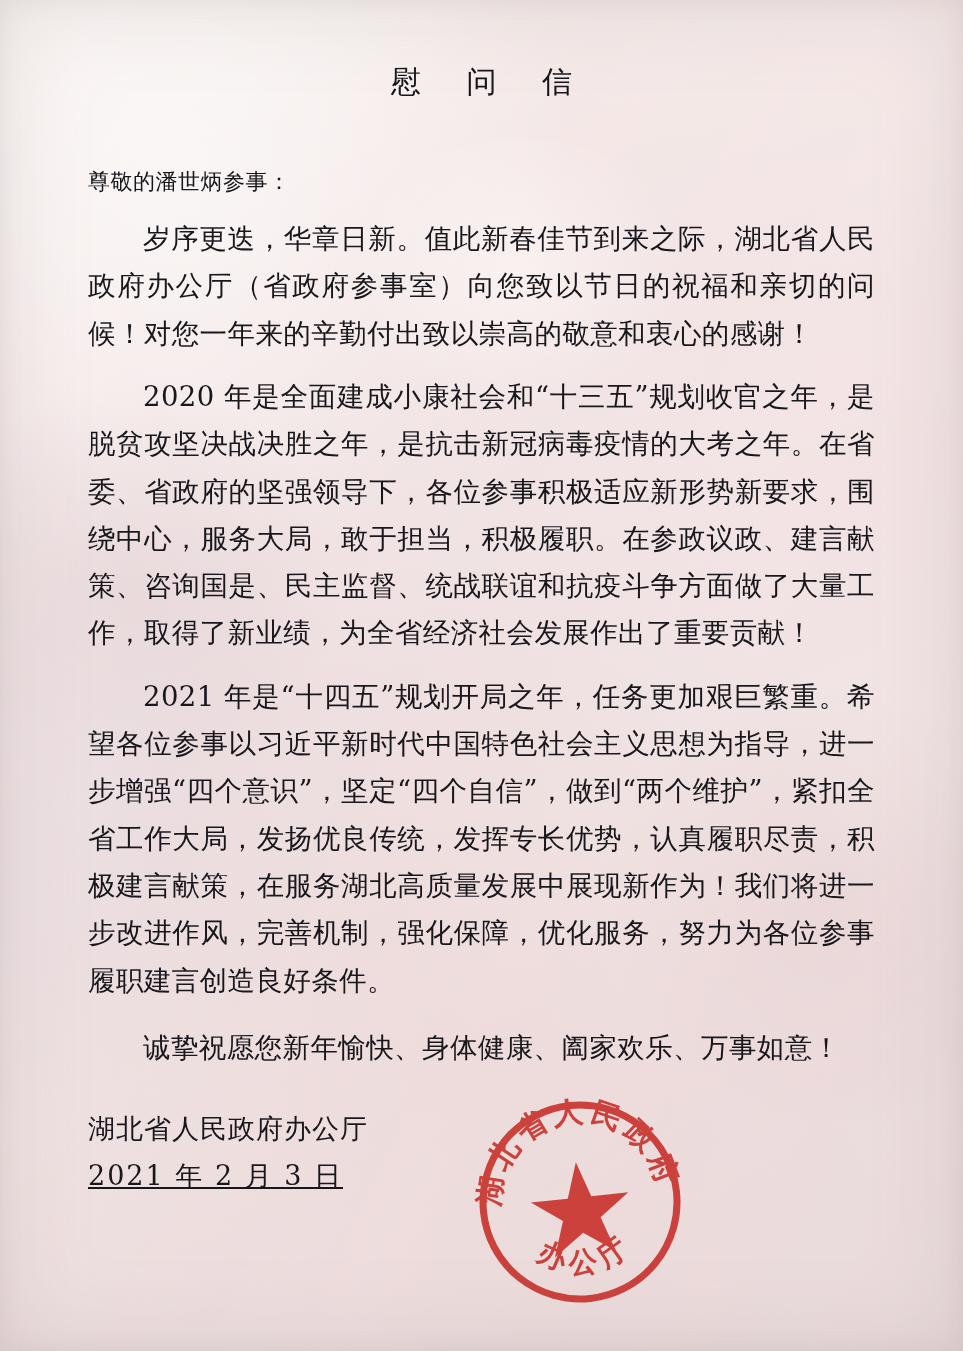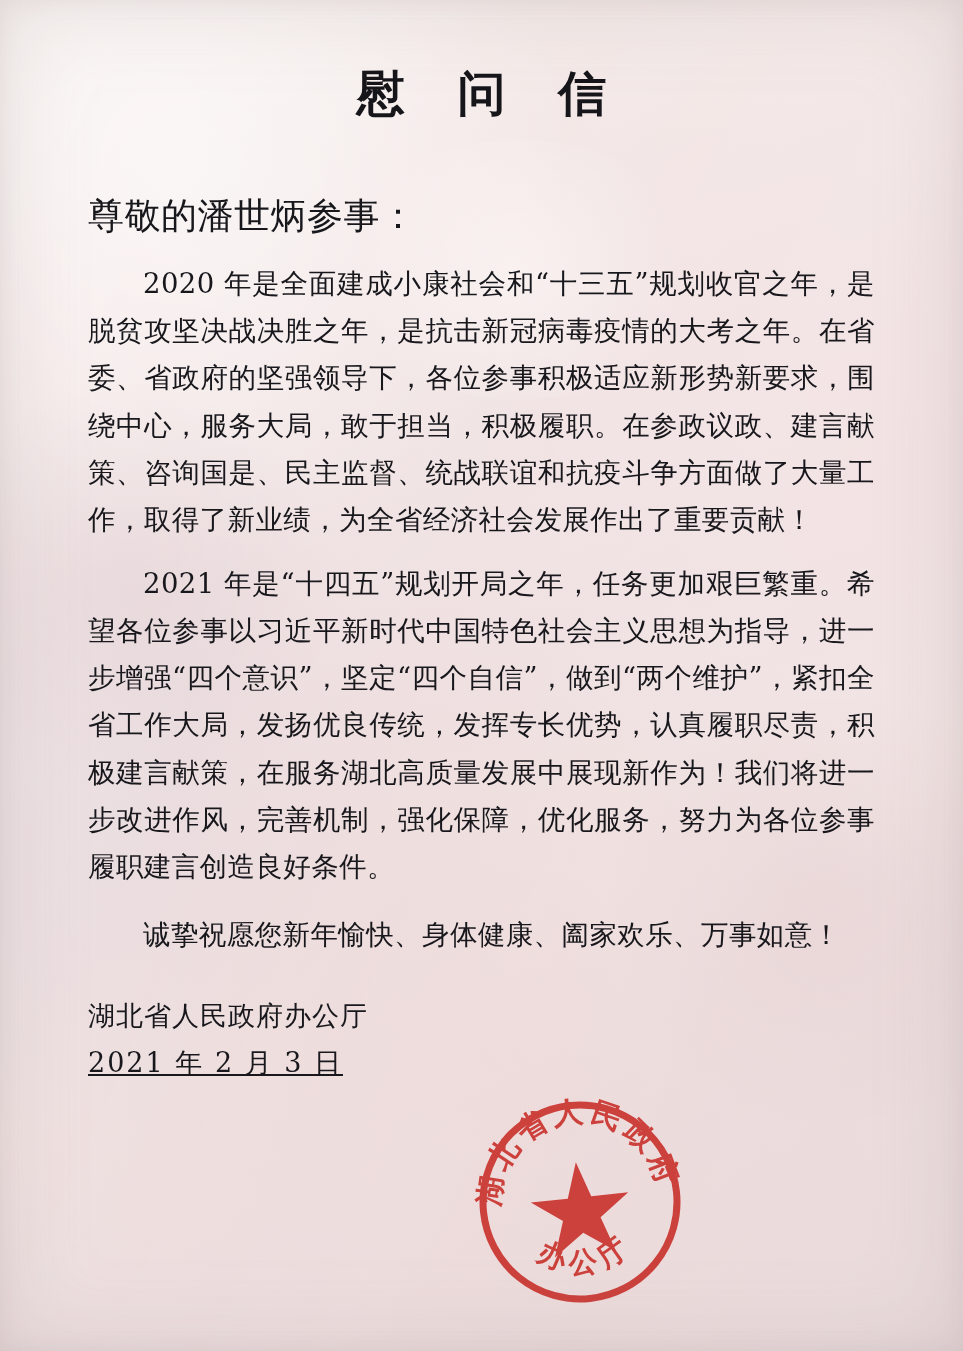--- a/index.html
+++ b/index.html
@@ -53,32 +53,32 @@
   
   .content {
     position: relative;
     z-index: 3;
     padding: 0 88px;
     color: #1c1c20;
   }
 
   .doc-title {
     text-align: center;
-    font-size: 48px;
-    font-weight: 700;
+    font-size: 30px;
+    font-weight: 400;
     letter-spacing: 18px;
     text-indent: 18px;
     margin: 62px 0 0 0;
     color: #15151a;
     font-family: "DejaVu Serif", serif;
   }
 
   .salutation {
     margin: 62px 0 0 0;
-    font-size: 36px;
+    font-size: 22px;
     line-height: 1.55;
     letter-spacing: 0.5px;
     font-family: "DejaVu Serif", serif;
     color: #17171c;
   }
 
   .para {
     margin: 16px 0 0 0;
     font-size: 27.5px;
     line-height: 1.72;
@@ -156,20 +156,21 @@
   <div class="shade s2"></div>
   <div class="shade s3"></div>
   <div class="shade s4"></div>
 
   <div class="content">
 
     <h1 class="doc-title">慰 问 信</h1>
 
     <p class="salutation">尊敬的潘世炳参事：</p>
 
+    <p class="para">岁序更迭，华章日新。值此新春佳节到来之际，湖北省人民政府办公厅（省政府参事室）向您致以节日的祝福和亲切的问候！对您一年来的辛勤付出致以崇高的敬意和衷心的感谢！</p>
     <p class="para">2020 年是全面建成小康社会和“十三五”规划收官之年，是脱贫攻坚决战决胜之年，是抗击新冠病毒疫情的大考之年。在省委、省政府的坚强领导下，各位参事积极适应新形势新要求，围绕中心，服务大局，敢于担当，积极履职。在参政议政、建言献策、咨询国是、民主监督、统战联谊和抗疫斗争方面做了大量工作，取得了新业绩，为全省经济社会发展作出了重要贡献！</p>
     <p class="para">2021 年是“十四五”规划开局之年，任务更加艰巨繁重。希望各位参事以习近平新时代中国特色社会主义思想为指导，进一步增强“四个意识”，坚定“四个自信”，做到“两个维护”，紧扣全省工作大局，发扬优良传统，发挥专长优势，认真履职尽责，积极建言献策，在服务湖北高质量发展中展现新作为！我们将进一步改进作风，完善机制，强化保障，优化服务，努力为各位参事履职建言创造良好条件。</p>
 
     <p class="closing">诚挚祝愿您新年愉快、身体健康、阖家欢乐、万事如意！</p>
 
     <div class="signature-block">
       <div class="sig-line">湖北省人民政府办公厅</div>
       <div class="sig-date">2021 年 2 月 3 日</div>
     </div>
 

